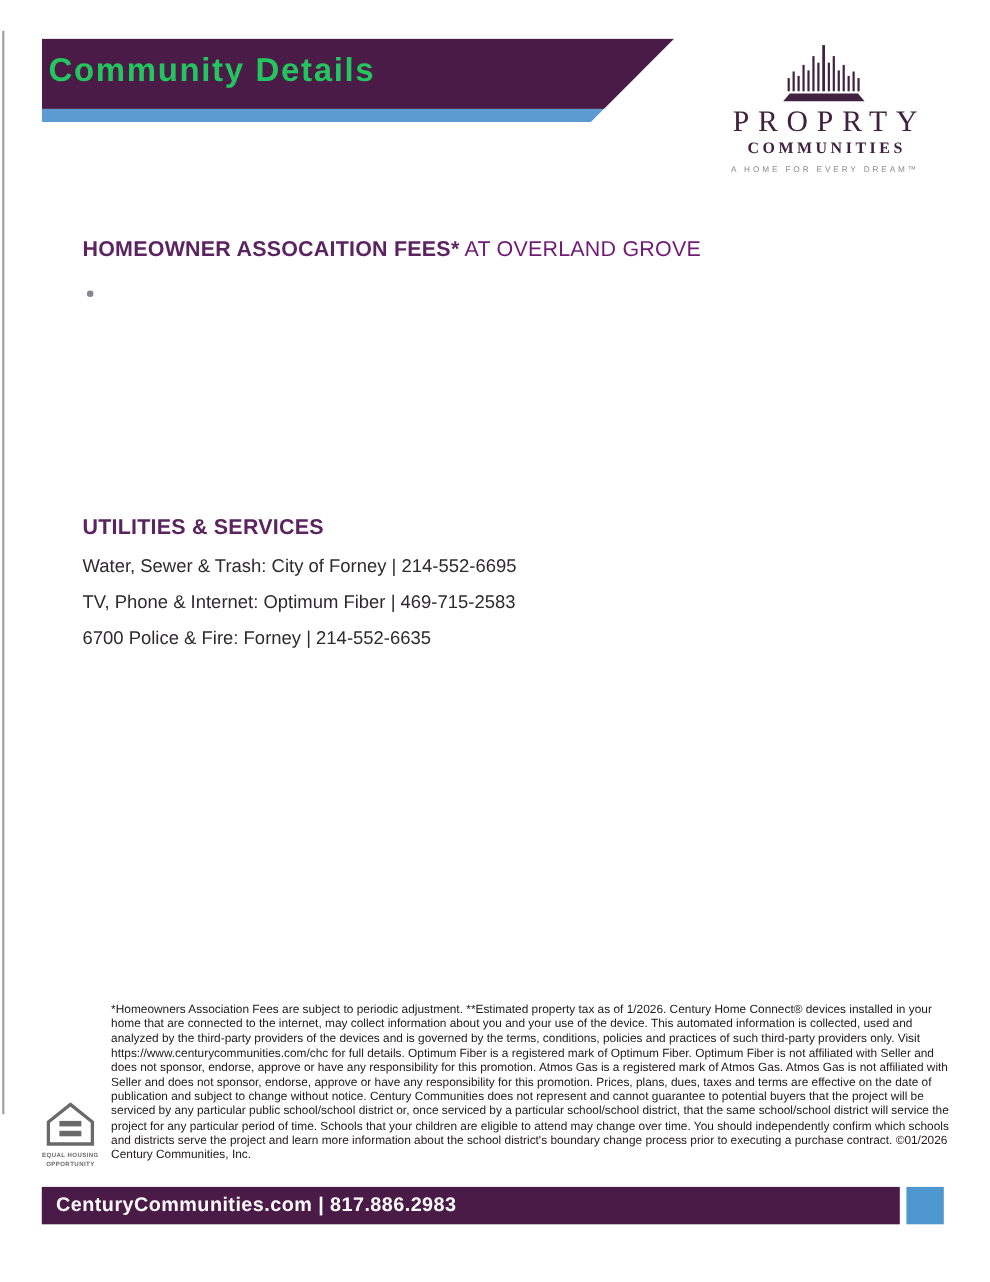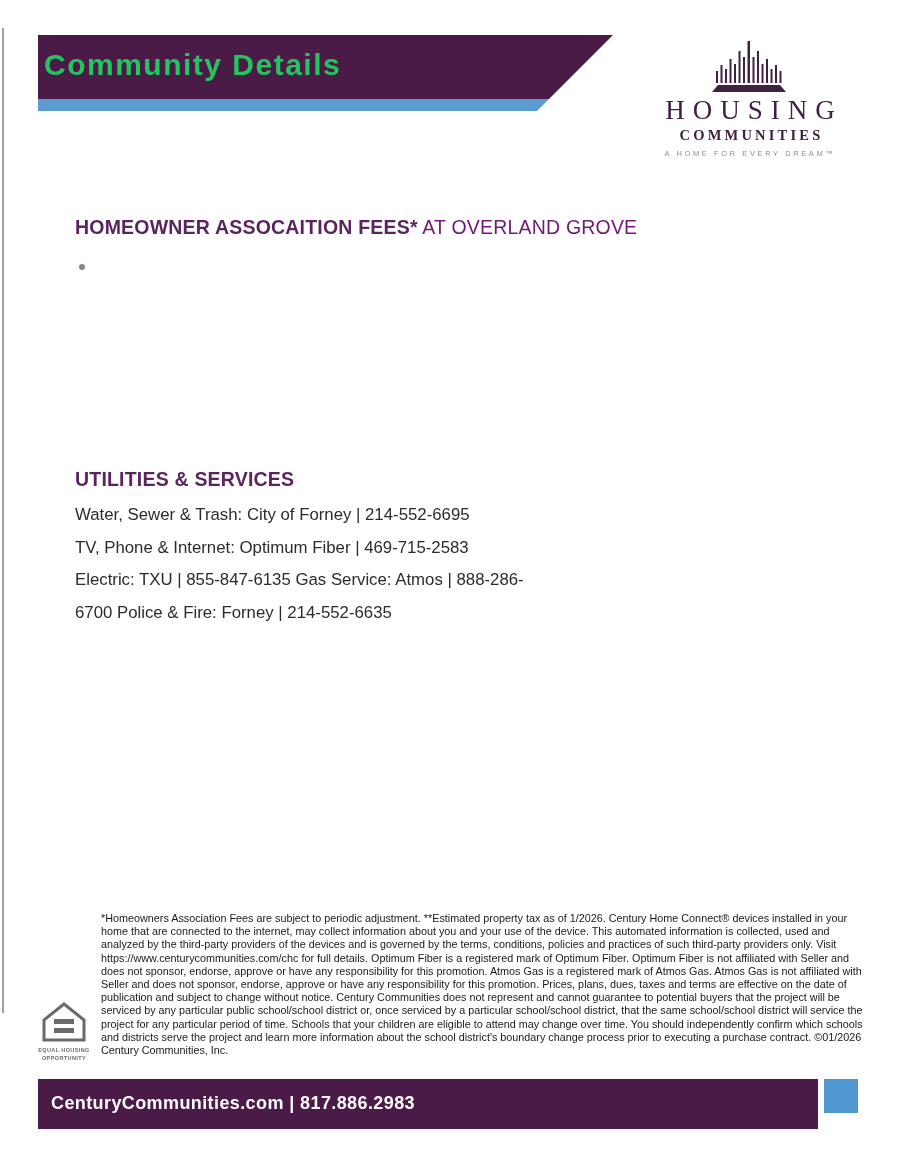--- a/index.html
+++ b/index.html
@@ -163,21 +163,21 @@
     letter-spacing: .4px;
     color: #6a6a6a;
     line-height: 6.5px;
     margin-top: 1px;
   }
 
   
   .footer-bar {
     position: absolute;
     left: 38px; top: 1079px;
-    width: 780px; height: 50px;
+    width: 780px; height: 34px;
     background: #4a1b46;
     display: flex;
     align-items: center;
   }
   .footer-text {
     color: #fdfbfd;
     font-size: 18px;
     font-weight: bold;
     letter-spacing: .4px;
     padding-left: 13px;
@@ -218,39 +218,38 @@
         <rect x="46.5" y="24" width="2" height="26"></rect>
         <rect x="51" y="18" width="2" height="32"></rect>
         <rect x="55.5" y="31" width="2" height="19"></rect>
         <rect x="60" y="26" width="2" height="24"></rect>
         <rect x="64.5" y="36" width="2" height="14"></rect>
         <rect x="69" y="32" width="2" height="18"></rect>
         <rect x="73.5" y="38" width="2" height="12"></rect>
         <polygon points="6,59 80,59 74,52 12,52"></polygon>
       </g>
     </svg>
-    <div class="logo-name">HOUSING</div>
+    <div class="logo-name">PROPRTY</div>
     <div class="logo-subname">COMMUNITIES</div>
     <div class="logo-tagline">A HOME FOR EVERY DREAM™</div>
   </div>
 
 
   <section class="hoa-section">
     <h2 class="section-heading"><span>HOMEOWNER ASSOCAITION FEES*</span><span class="heading-secondary"> AT OVERLAND GROVE</span></h2>
     <div class="hoa-bullet-row">
       <span class="bullet-dot"></span>
     </div>
   </section>
 
 
   <section class="utilities-section">
     <h2 class="section-heading">UTILITIES &amp; SERVICES</h2>
     <p class="utility-line">Water, Sewer &amp; Trash: City of Forney | 214-552-6695</p>
     <p class="utility-line">TV, Phone &amp; Internet: Optimum Fiber | 469-715-2583</p>
-    <p class="utility-line">Electric: TXU | 855-847-6135 Gas Service: Atmos | 888-286-</p>
     <p class="utility-line">6700 Police &amp; Fire: Forney | 214-552-6635</p>
   </section>
 
   <div class="disclaimer">*Homeowners Association Fees are subject to periodic adjustment. **Estimated property tax as of 1/2026. Century Home Connect® devices installed in your home that are connected to the internet, may collect information about you and your use of the device. This automated information is collected, used and analyzed by the third-party providers of the devices and is governed by the terms, conditions, policies and practices of such third-party providers only. Visit https://www.centurycommunities.com/chc for full details. Optimum Fiber is a registered mark of Optimum Fiber. Optimum Fiber is not affiliated with Seller and does not sponsor, endorse, approve or have any responsibility for this promotion. Atmos Gas is a registered mark of Atmos Gas. Atmos Gas is not affiliated with Seller and does not sponsor, endorse, approve or have any responsibility for this promotion. Prices, plans, dues, taxes and terms are effective on the date of publication and subject to change without notice. Century Communities does not represent and cannot guarantee to potential buyers that the project will be serviced by any particular public school/school district or, once serviced by a particular school/school district, that the same school/school district will service the project for any particular period of time. Schools that your children are eligible to attend may change over time. You should independently confirm which schools and districts serve the project and learn more information about the school district's boundary change process prior to executing a purchase contract. ©01/2026 Century Communities, Inc.</div>
 
   <div class="eho">
     <svg width="46" height="40" viewBox="0 0 46 40">
       <g fill="none" stroke="#6a6a6a" stroke-width="3">
         <polygon points="23,2 43,18 43,38 3,38 3,18" fill="none"></polygon>
       </g>

